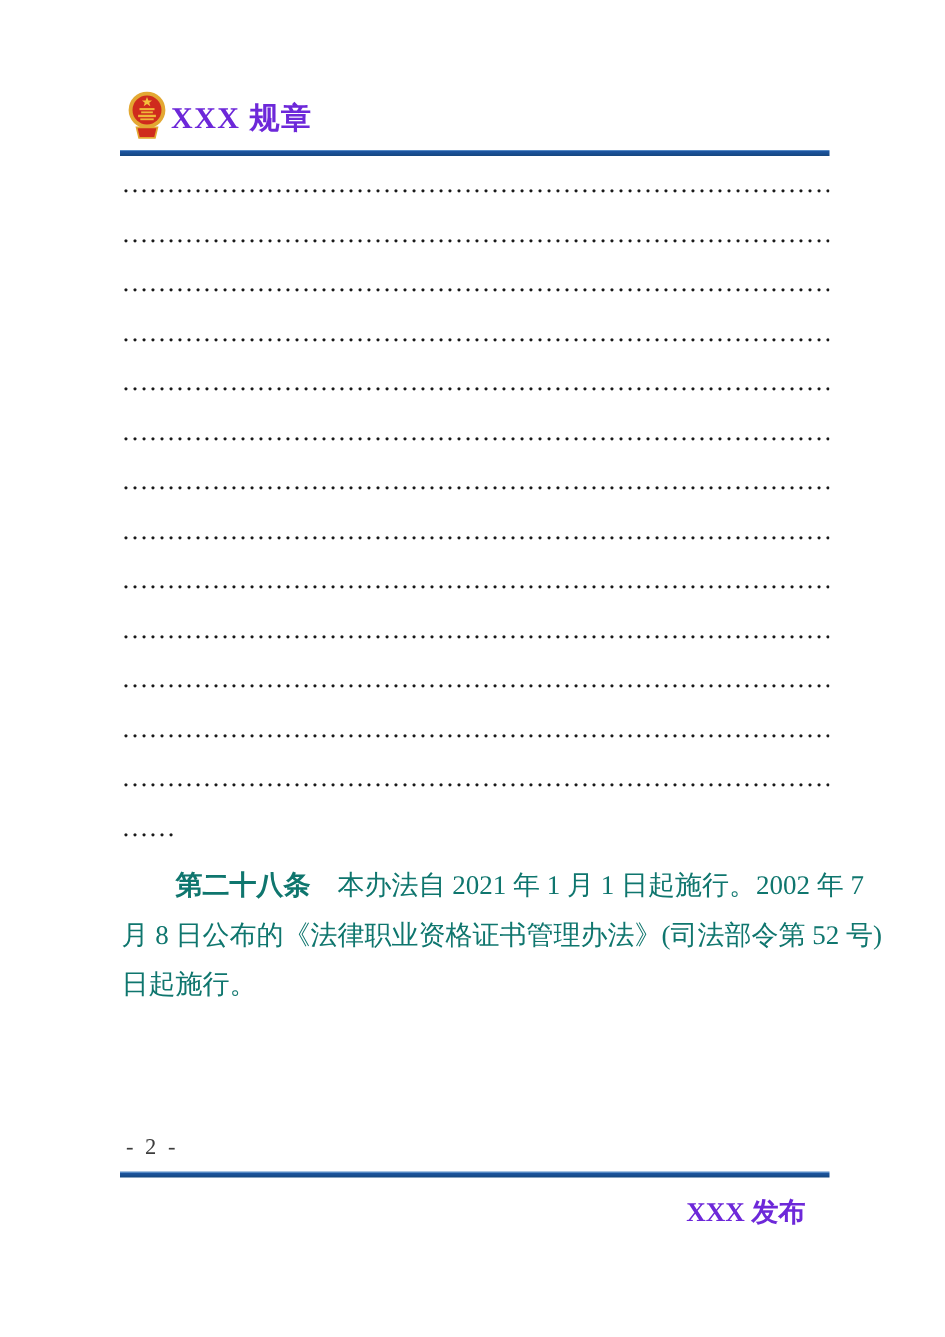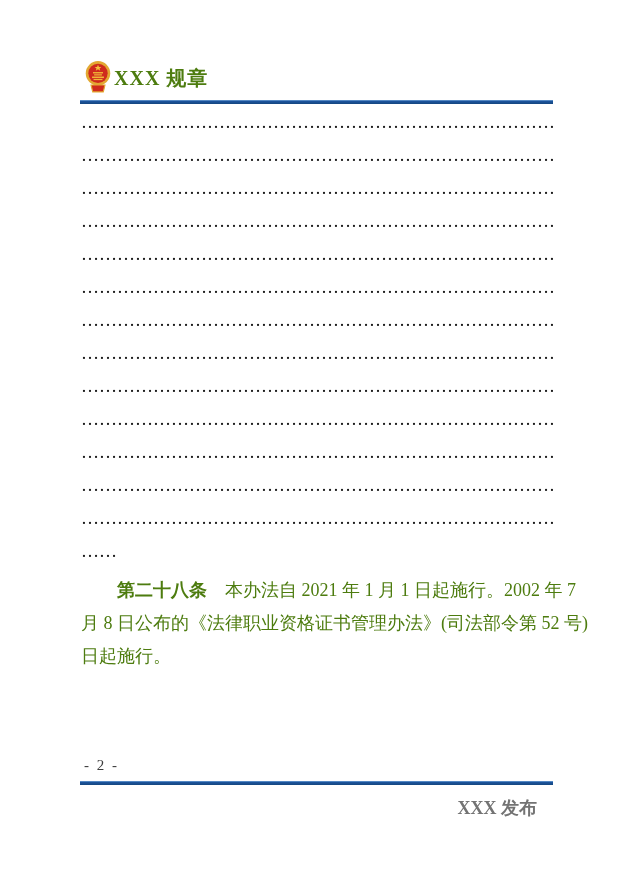--- a/index.html
+++ b/index.html
@@ -18,55 +18,55 @@
 
   
   .hdr {
     position: absolute; left: 85px; top: 60px;
     display: flex; align-items: center; gap: 3px;
   }
   .emblem { width: 26px; height: 36px; display: block; }
   .emblem svg { width: 26px; height: 36px; display: block; }
   .hdr-title {
     font-size: 20px; font-weight: bold;
-    color: #4d7c0f; letter-spacing: 1px; white-space: nowrap;
+    color: #6d28d9; letter-spacing: 1px; white-space: nowrap;
   }
   .rule {
     position: absolute; left: 80px; width: 473px; height: 4px;
     background: linear-gradient(to bottom, #5488c3 0%, #5488c3 25%, #1c55a0 25%, #15477f 100%);
   }
   .hdr-rule { top: 100px; }
 
   
   .content { position: absolute; left: 81px; top: 112px; width: 472px; }
   .dots {
     height: 33px; line-height: 20px;
     font-size: 18px; letter-spacing: 0px;
     color: #191919; white-space: nowrap; overflow: hidden;
     font-family: "Liberation Serif", "DejaVu Serif", serif;
   }
   .para-line {
     height: 33px; line-height: 33px;
-    font-size: 18px; color: #4d7c0f;
+    font-size: 18px; color: #0f766e;
     white-space: nowrap; overflow: visible;
   }
   .para-line.first { text-indent: 36px; }
   .article-label { font-weight: bold; margin-right: 18px; }
 
   
   .pagenum {
     position: absolute; left: 84px; top: 755px;
     font-size: 15px; color: #3d3d3d; letter-spacing: 2px;
     line-height: 20px;
   }
   .ftr-rule { top: 781px; }
   .publisher {
     position: absolute; left: 81px; top: 796px;
     width: 472px; text-align: right; padding-right: 16px;
-    font-size: 18px; font-weight: bold; color: #737373;
+    font-size: 18px; font-weight: bold; color: #6d28d9;
     line-height: 24px; white-space: nowrap;
   }
 </style>
 </head>
 <body>
 
 <div class="page">
 
   <div class="hdr">
     <span class="emblem">

